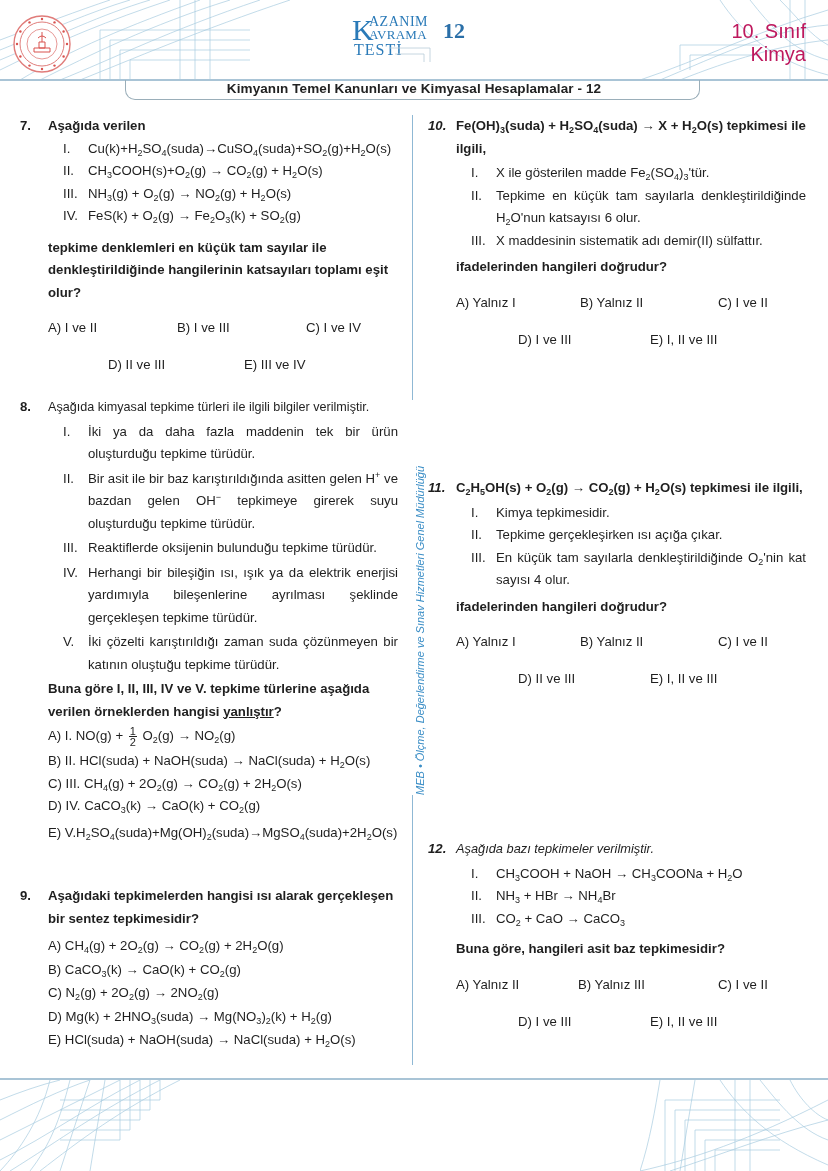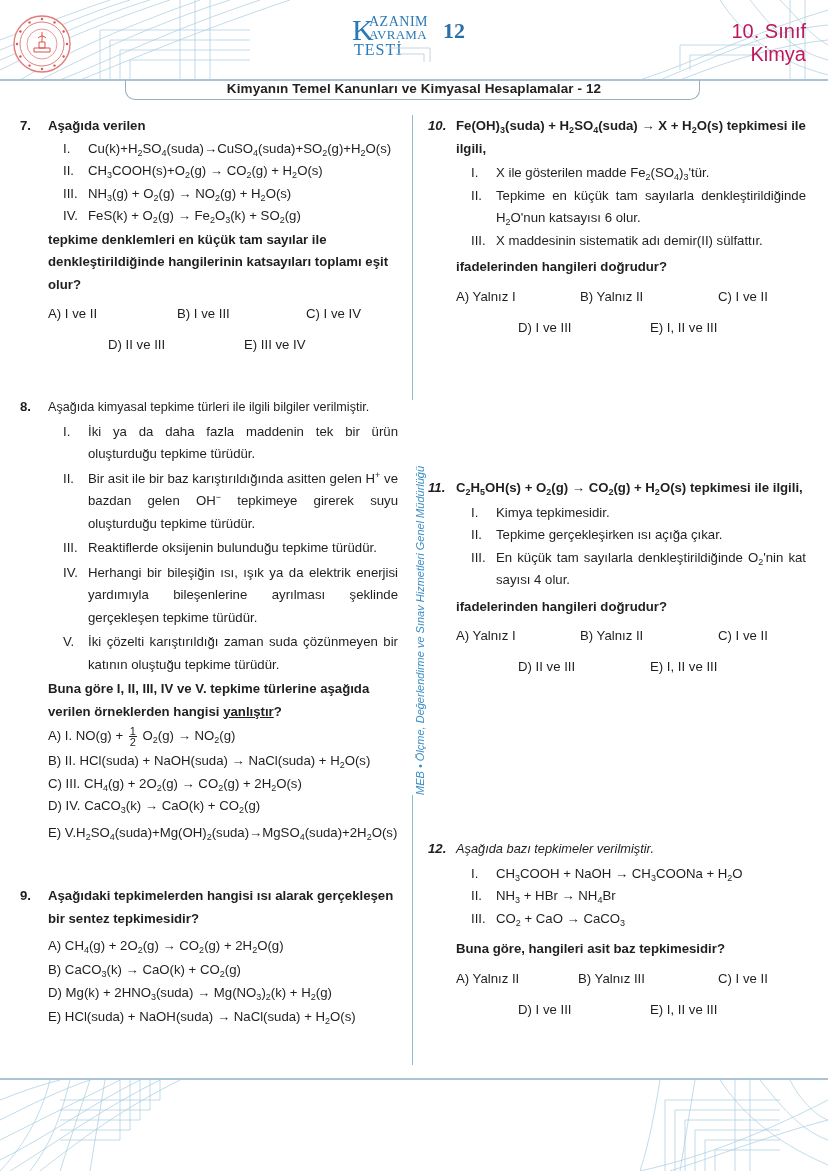--- a/index.html
+++ b/index.html
@@ -30,21 +30,21 @@
   .side-gap { position:absolute; left:405px; top:400px; width:16px; height:395px; background:#fff; }
 
   .q { position:absolute; font-size:13.2px; line-height:22.5px; }
   .q .num { position:absolute; left:-28px; top:0; font-weight:bold; }
   .q.qr .num { left:-28px;font-style:italic; }
   .q .b { font-weight:bold; }
   .q .stem { display:block; }
   .q ol { list-style:none; margin-left:15px; }
   .q ol li { position:relative; padding-left:25px; }
   .q ol li .rn { position:absolute; left:0; top:0; }
-  .opts { position:relative; height:27px; margin-top:4px; }
+  .opts { position:relative; height:27px; margin-top:10px; }
   .opts span { position:absolute; top:3px; }
   sub { font-size:9px; vertical-align:-3px; line-height:0; }
   sup { font-size:9px; vertical-align:5px; line-height:0; }
   .frac { display:inline-block; vertical-align:middle; text-align:center; font-size:11px; line-height:10px; margin:0 2px; }
   .frac span { display:block; }
   .frac .top { border-bottom:1px solid #222; padding:0 1px; }
   .underline { text-decoration:underline; }
   .just { text-align:justify; }
 </style>
 </head>
@@ -171,21 +171,21 @@
 
 <div class="q" style="left:48px;top:115px;width:350px;">
   <span class="num">7.</span>
   <span class="stem b">Aşağıda verilen</span>
   <ol>
     <li><span class="rn">I.</span><span>Cu(k)+H<sub>2</sub>SO<sub>4</sub>(suda)→CuSO<sub>4</sub>(suda)+SO<sub>2</sub>(g)+H<sub>2</sub>O(s)</span></li>
     <li><span class="rn">II.</span><span>CH<sub>3</sub>COOH(s)+O<sub>2</sub>(g) → CO<sub>2</sub>(g) + H<sub>2</sub>O(s)</span></li>
     <li><span class="rn">III.</span><span>NH<sub>3</sub>(g) + O<sub>2</sub>(g) → NO<sub>2</sub>(g) + H<sub>2</sub>O(s)</span></li>
     <li><span class="rn">IV.</span><span>FeS(k) + O<sub>2</sub>(g) → Fe<sub>2</sub>O<sub>3</sub>(k) + SO<sub>2</sub>(g)</span></li>
   </ol>
-  <div class="b" style="margin-top:1px;">tepkime denklemleri en küçük tam sayılar ile denkleştirildiğinde hangilerinin katsayıları toplamı eşit olur?</div>
+  <div class="b" style="margin-top:9px;">tepkime denklemleri en küçük tam sayılar ile denkleştirildiğinde hangilerinin katsayıları toplamı eşit olur?</div>
   <div class="opts">
     <span style="left:0">A) I ve II</span>
     <span style="left:129px">B) I ve III</span>
     <span style="left:258px">C) I ve IV</span>
   </div>
   <div class="opts">
     <span style="left:60px">D) II ve III</span>
     <span style="left:196px">E) III ve IV</span>
   </div>
 </div>
@@ -209,20 +209,21 @@
     <div style="margin-top:4px;">E) V.H<sub>2</sub>SO<sub>4</sub>(suda)+Mg(OH)<sub>2</sub>(suda)→MgSO<sub>4</sub>(suda)+2H<sub>2</sub>O(s)</div>
   </div>
 </div>
 
 <div class="q" style="left:48px;top:885px;width:350px;">
   <span class="num">9.</span>
   <div class="b">Aşağıdaki tepkimelerden hangisi ısı alarak gerçekleşen bir sentez tepkimesidir?</div>
   <div style="margin-top:4px;line-height:23.5px;">
     <div>A) CH<sub>4</sub>(g) + 2O<sub>2</sub>(g) → CO<sub>2</sub>(g) + 2H<sub>2</sub>O(g)</div>
     <div>B) CaCO<sub>3</sub>(k) → CaO(k) + CO<sub>2</sub>(g)</div>
+    <div>C) N<sub>2</sub>(g) + 2O<sub>2</sub>(g) → 2NO<sub>2</sub>(g)</div>
     <div>D) Mg(k) + 2HNO<sub>3</sub>(suda) → Mg(NO<sub>3</sub>)<sub>2</sub>(k) + H<sub>2</sub>(g)</div>
     <div>E) HCl(suda) + NaOH(suda) → NaCl(suda) + H<sub>2</sub>O(s)</div>
   </div>
 </div>
 
 <div class="q qr" style="left:456px;top:115px;width:350px;">
   <span class="num">10.</span>
   <div class="b">Fe(OH)<sub>3</sub>(suda) + H<sub>2</sub>SO<sub>4</sub>(suda) → X + H<sub>2</sub>O(s) tepkimesi ile ilgili,</div>
   <ol style="margin-top:2px;">
     <li><span class="rn">I.</span><span>X ile gösterilen madde Fe<sub>2</sub>(SO<sub>4</sub>)<sub>3</sub>'tür.</span></li>

